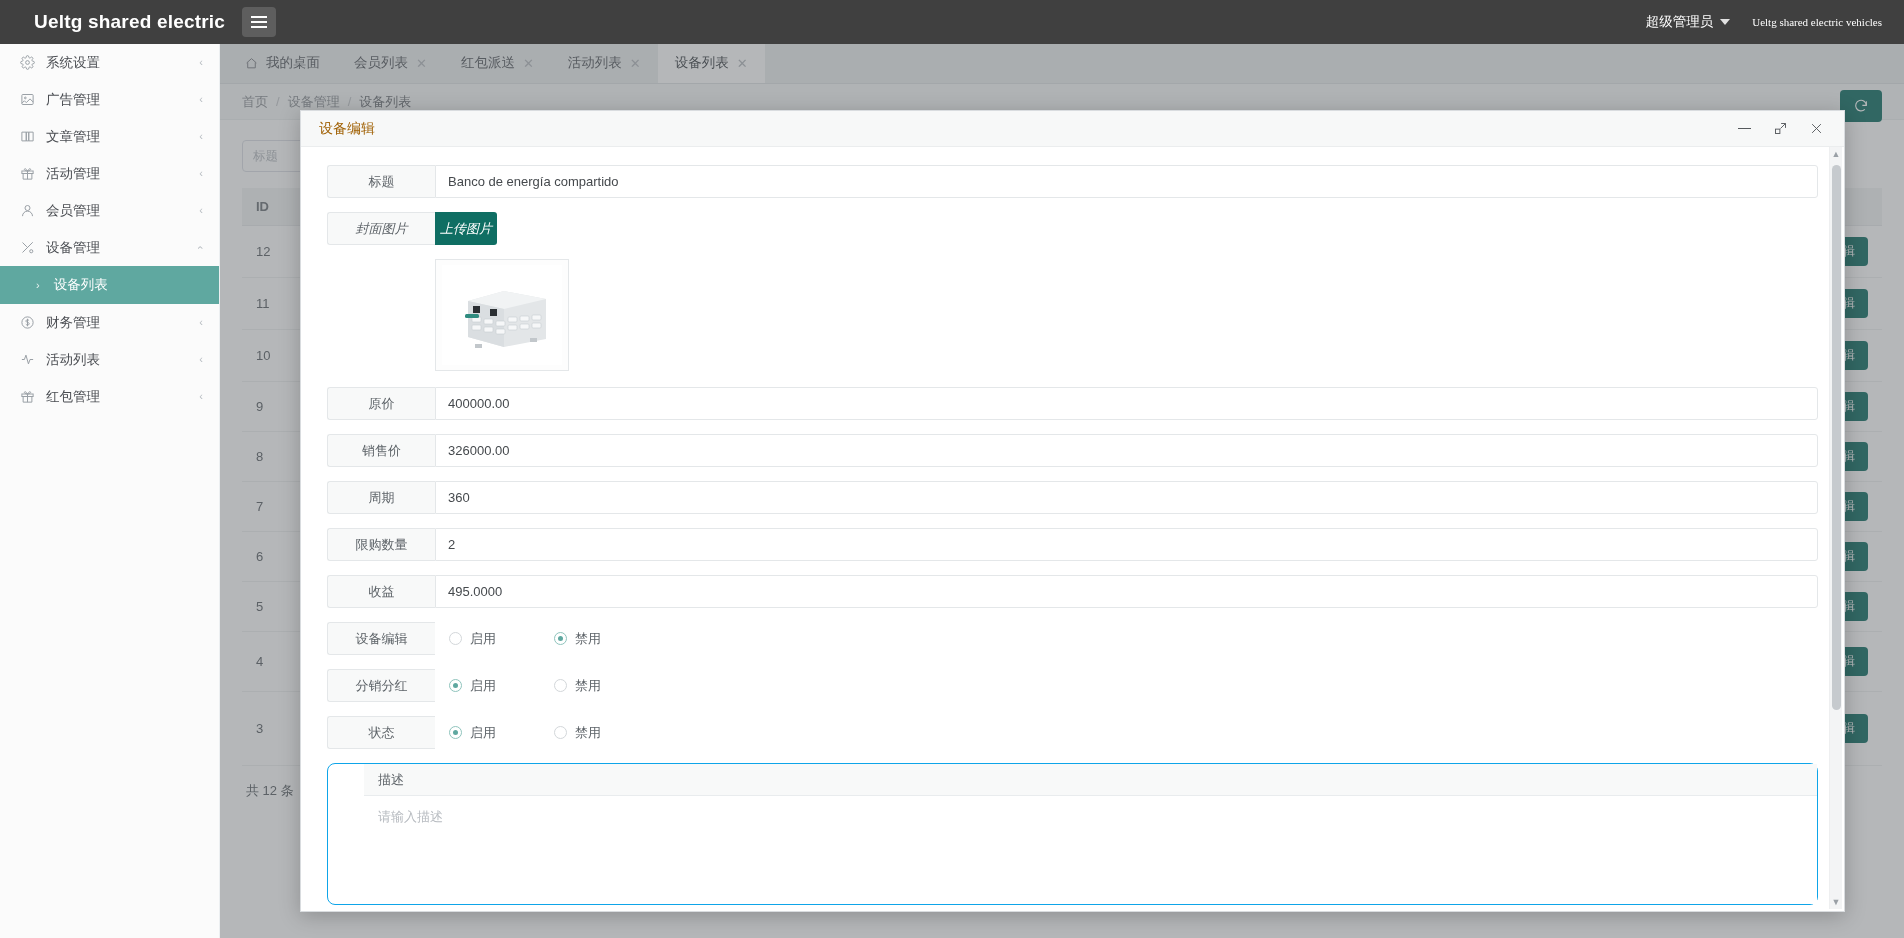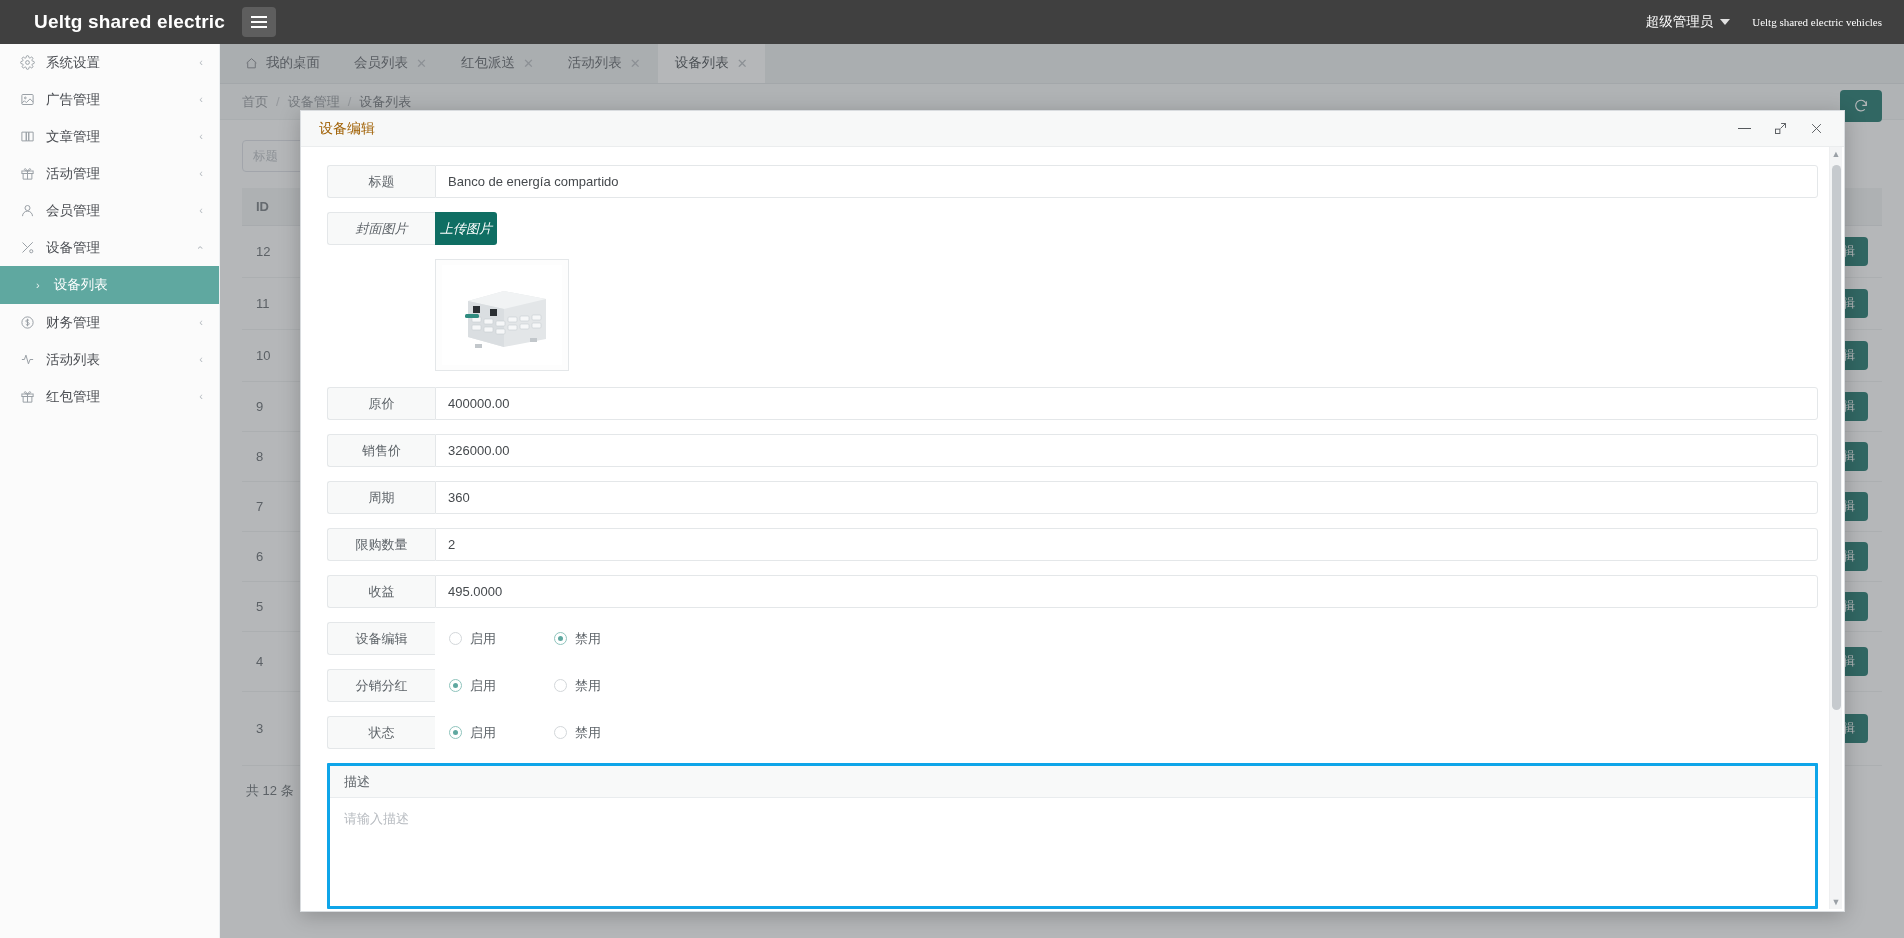--- a/index.html
+++ b/index.html
@@ -179,21 +179,21 @@
     font-size: 13px; cursor: pointer; border-radius: 0 3px 3px 0;
   }
   .thumb {
     margin: 14px 0 16px 108px; width: 134px; height: 112px; border: 1px solid #e4e7e9;
     background: #fdfdfd; display: flex; align-items: center; justify-content: center;
     overflow: hidden;
   }
   .thumb svg { width: 120px; height: 100px; display: block; }
 
   
-  .desc-block { border: 3px solid #0ea5e9; border-radius: 1px; }
+  .desc-block { border: 1px solid #0ea5e9; border-radius: 8px; padding-left: 36px; }
   .desc-head {
     height: 32px; background: #f8f9f9; border-bottom: 1px solid #e9ecee;
     display: flex; align-items: center; padding: 0 14px; font-size: 13px; color: #5d6368;
   }
   .desc-area {
     min-height: 108px; padding: 12px 14px; font-size: 13px; color: #b7bbc0; background: #ffffff;
   }
 
   
   .mscroll {

